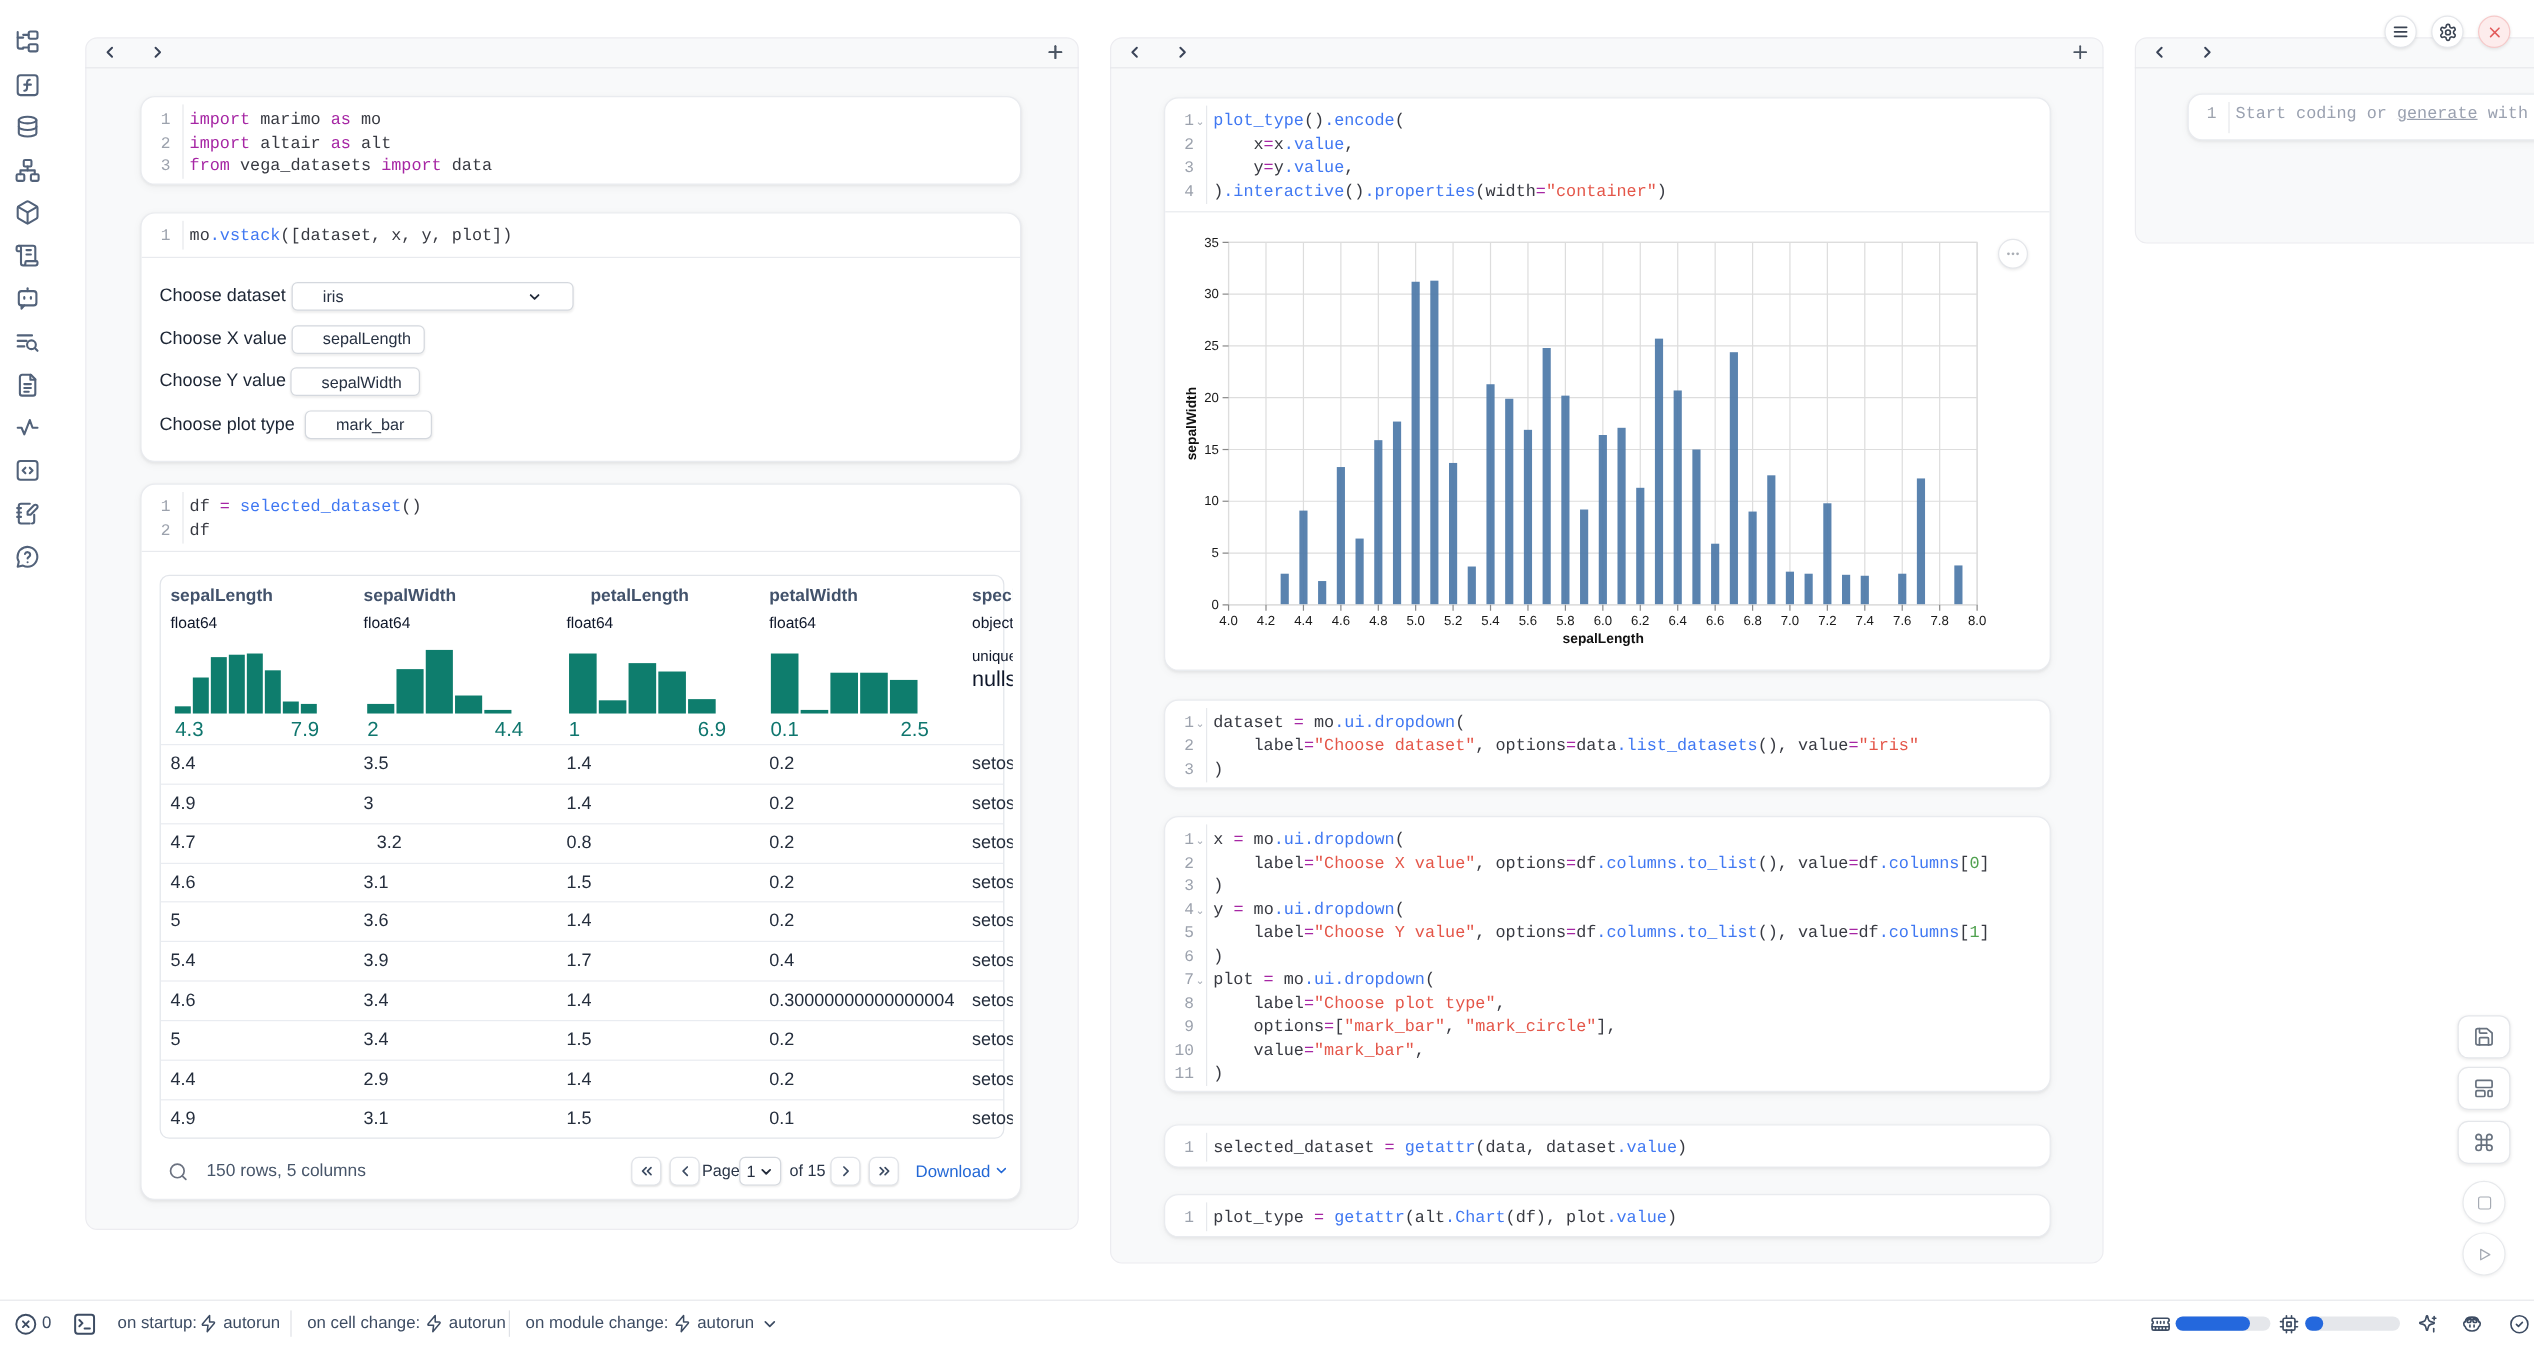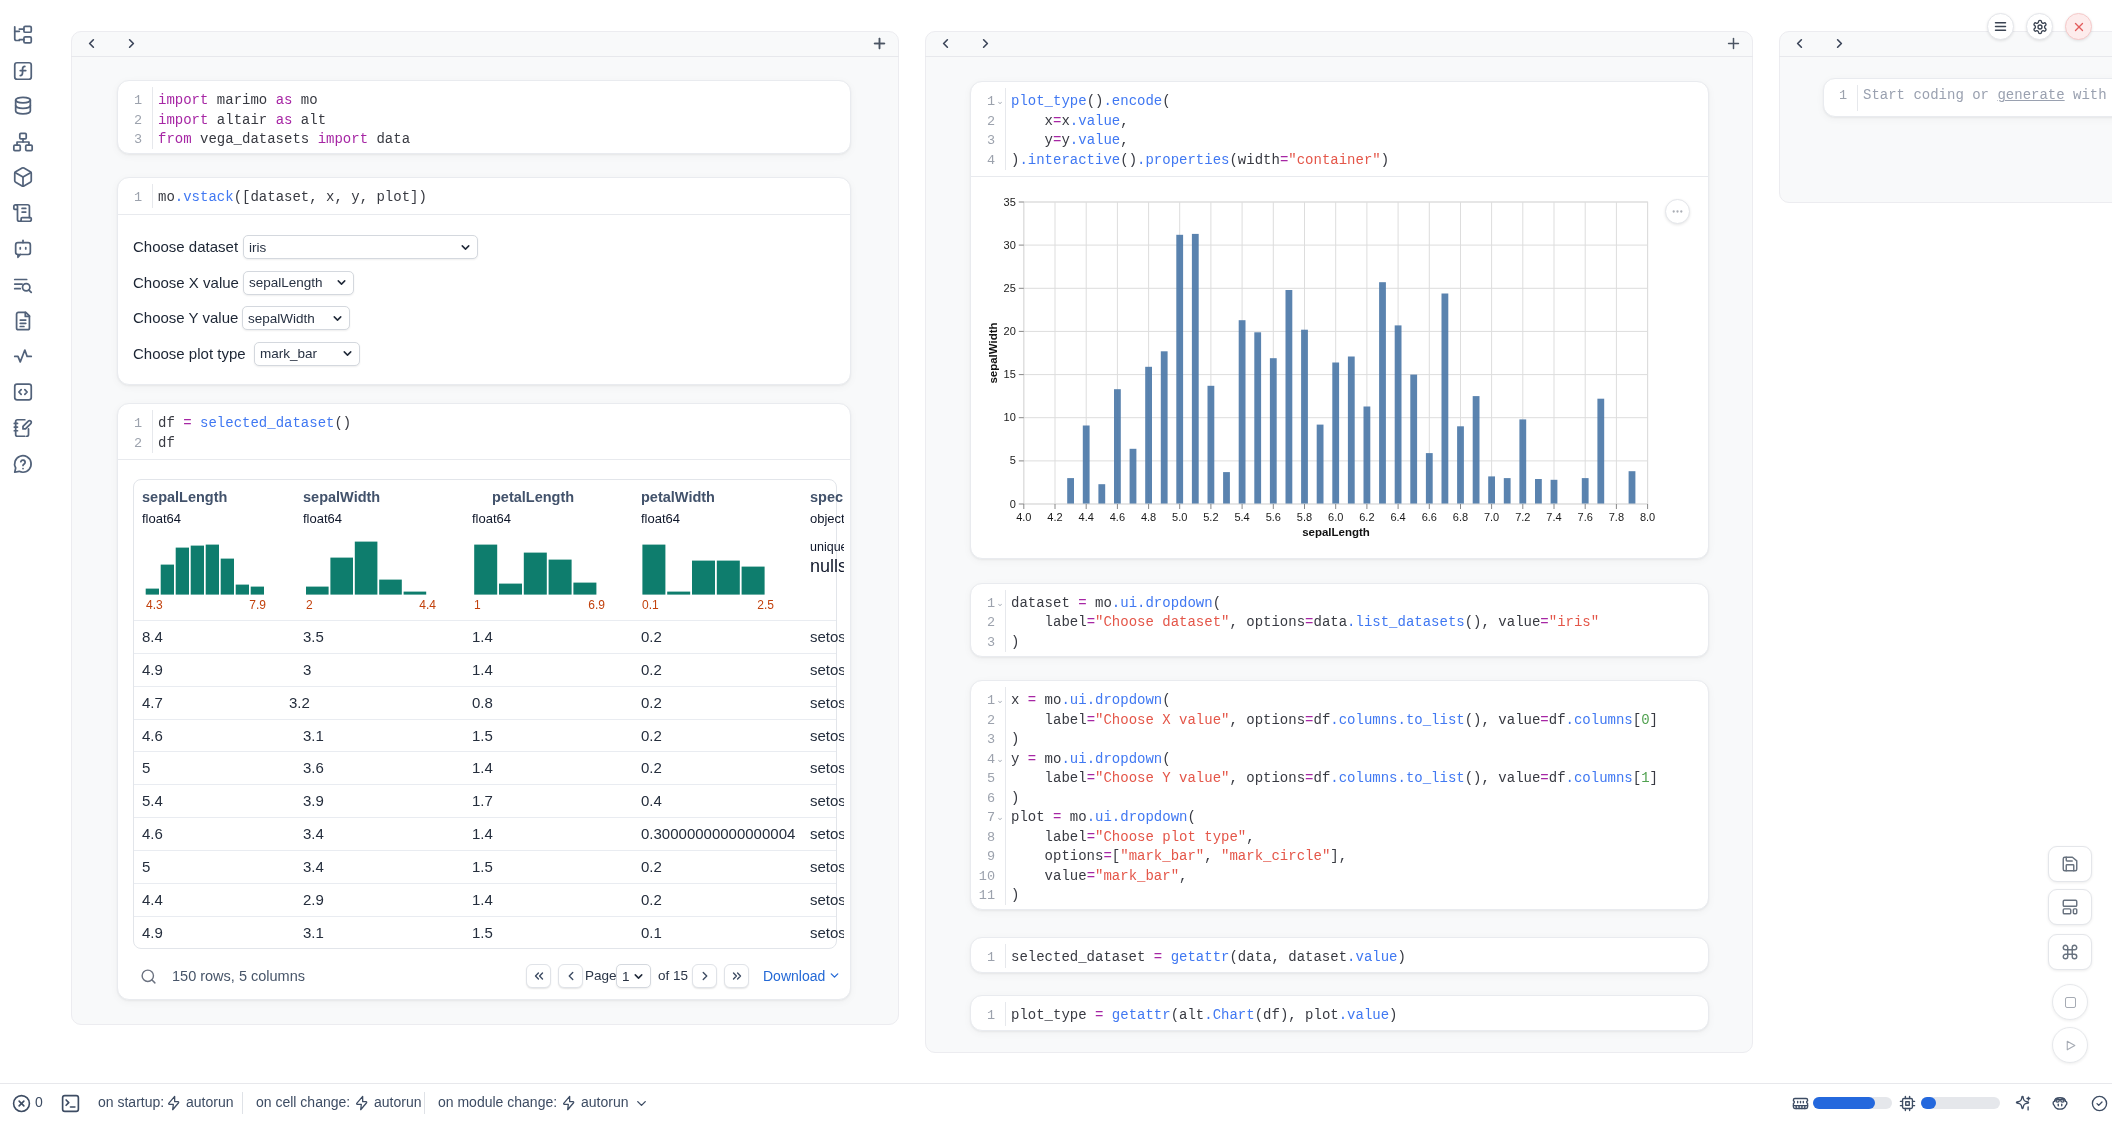--- a/index.html
+++ b/index.html
@@ -8,28 +8,28 @@
 .cell{position:absolute;background:#fff;border:1px solid #e9ebef;border-radius:12px;
  box-shadow:0 1px 2px rgba(0,0,0,.05),0 2px 8px rgba(0,0,0,.04);}
 .code{font-family:"Liberation Mono",monospace;font-size:14px;line-height:19.5px;color:#383a42;white-space:pre;}
 .cline{height:19.5px;display:flex;align-items:center;}
 .lno{display:inline-block;width:24px;text-align:right;color:#9ca2ad;flex:0 0 24px;font-size:13.5px}
 .fold{display:inline-block;width:10px;flex:0 0 10px;text-align:center;color:#a8aeb8;font-size:9px;font-family:"Liberation Sans",sans-serif}
 .csep{display:inline-block;width:0;flex:0 0 0;margin-right:6px}
 .k{color:#a626a4}.f{color:#4078f2}.s{color:#e45649}.n{color:#50a14f}.o{color:#a626a4}
 .lbl{position:absolute;font-size:15px;color:#1c2534;height:24px;line-height:24px}
 .selwrap{position:absolute;height:24px;background:#fff;border:1px solid #d4d8de;border-radius:5px;
- box-shadow:0 1px 2px rgba(0,0,0,.07);font-size:13.5px;color:#273142;display:flex;align-items:center;padding:0 5px}
+ box-shadow:0 1px 2px rgba(0,0,0,.07);font-size:13.5px;color:#273142;display:flex;align-items:center;padding:0 25px}
 .selwrap .tx{flex:1;text-align:left}
 .tbl{position:absolute;background:#fff;border:1px solid #e2e5ea;border-radius:8px;overflow:hidden}
 .th{position:absolute;font-size:14.5px;font-weight:bold;color:#42526b}
 .tf{position:absolute;font-size:13px;color:#0f172a}
 .td{position:absolute;font-size:15px;color:#252e3d}
 .rowline{position:absolute;height:0;border-top:1px solid #e9ecf1}
-.axlb{position:absolute;font-size:12px;color:#c2410c}
+.axlb{position:absolute;font-size:17px;color:#0f766e}
 .pgbtn{position:absolute;width:25px;height:24px;background:#fff;border:1px solid #e0e3e8;border-radius:6px;
  box-shadow:0 1px 1.5px rgba(0,0,0,.1);display:flex;align-items:center;justify-content:center;color:#3d4c63}
 .statxt{position:absolute;font-size:14px;color:#3d4c63;height:40px;line-height:40px;top:1082px}
 .circbtn{position:absolute;width:27px;height:27px;border-radius:50%;background:#fff;border:1px solid #e4e6ea;
  box-shadow:0 1px 3px rgba(0,0,0,.10);display:flex;align-items:center;justify-content:center}
 .sqbtn{position:absolute;width:44px;height:36px;border-radius:9px;background:#fff;border:1px solid #e4e6ea;
  box-shadow:0 1px 3px rgba(0,0,0,.08);display:flex;align-items:center;justify-content:center}
 .rndbtn{position:absolute;width:36px;height:36px;border-radius:50%;background:#fff;border:1px solid #e7e9ec;
  box-shadow:0 1px 3px rgba(0,0,0,.07);display:flex;align-items:center;justify-content:center}
 </style></head>
@@ -244,21 +244,21 @@
 <div class="td" style="left:641px;top:619.6px;height:33.0px;line-height:33.0px">0.2</div>
 <div class="td" style="left:810px;top:619.6px;height:33.0px;line-height:33.0px;width:34px;overflow:hidden">setosa</div>
 <div class="rowline" style="left:134px;top:652.6px;width:702px"></div>
 <div class="td" style="left:142px;top:652.6px;height:33.0px;line-height:33.0px">4.9</div>
 <div class="td" style="left:303px;top:652.6px;height:33.0px;line-height:33.0px">3</div>
 <div class="td" style="left:472px;top:652.6px;height:33.0px;line-height:33.0px">1.4</div>
 <div class="td" style="left:641px;top:652.6px;height:33.0px;line-height:33.0px">0.2</div>
 <div class="td" style="left:810px;top:652.6px;height:33.0px;line-height:33.0px;width:34px;overflow:hidden">setosa</div>
 <div class="rowline" style="left:134px;top:685.5px;width:702px"></div>
 <div class="td" style="left:142px;top:685.5px;height:33.0px;line-height:33.0px">4.7</div>
-<div class="td" style="left:289px;top:685.5px;height:33.0px;line-height:33.0px">3.2</div>
+<div class="td" style="left:314px;top:685.5px;height:33.0px;line-height:33.0px">3.2</div>
 <div class="td" style="left:472px;top:685.5px;height:33.0px;line-height:33.0px">0.8</div>
 <div class="td" style="left:641px;top:685.5px;height:33.0px;line-height:33.0px">0.2</div>
 <div class="td" style="left:810px;top:685.5px;height:33.0px;line-height:33.0px;width:34px;overflow:hidden">setosa</div>
 <div class="rowline" style="left:134px;top:718.5px;width:702px"></div>
 <div class="td" style="left:142px;top:718.5px;height:33.0px;line-height:33.0px">4.6</div>
 <div class="td" style="left:303px;top:718.5px;height:33.0px;line-height:33.0px">3.1</div>
 <div class="td" style="left:472px;top:718.5px;height:33.0px;line-height:33.0px">1.5</div>
 <div class="td" style="left:641px;top:718.5px;height:33.0px;line-height:33.0px">0.2</div>
 <div class="td" style="left:810px;top:718.5px;height:33.0px;line-height:33.0px;width:34px;overflow:hidden">setosa</div>
 <div class="rowline" style="left:134px;top:751.4px;width:702px"></div>

